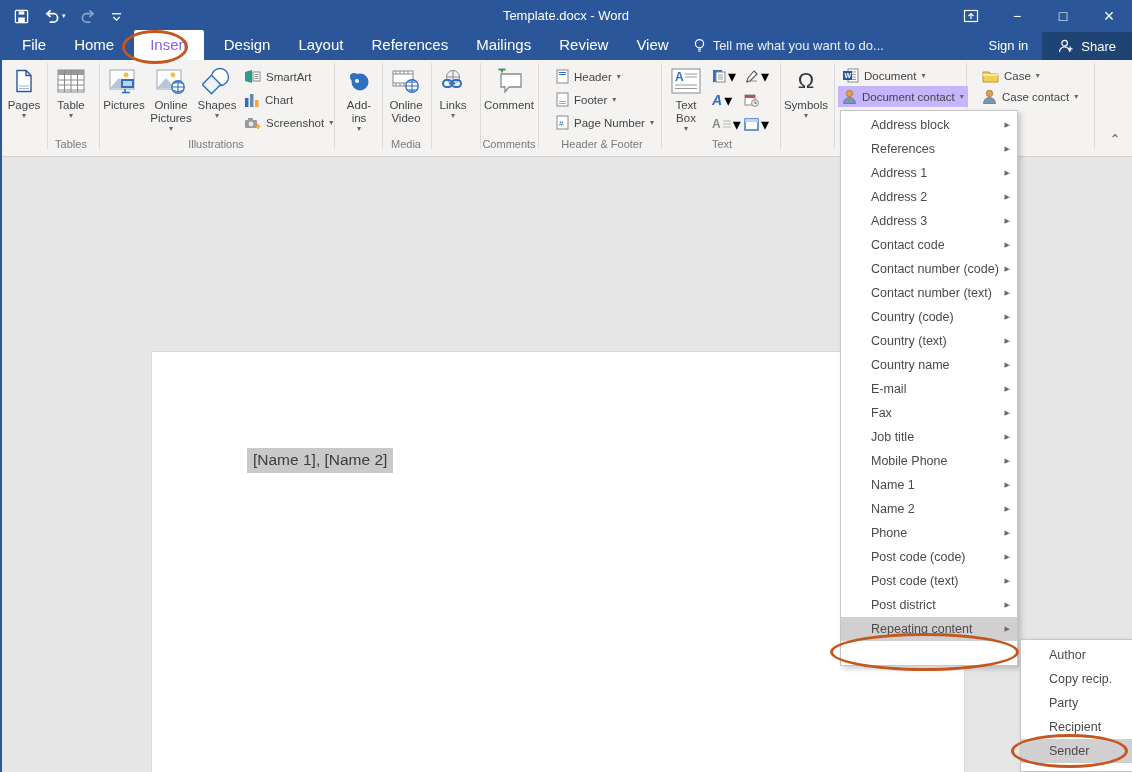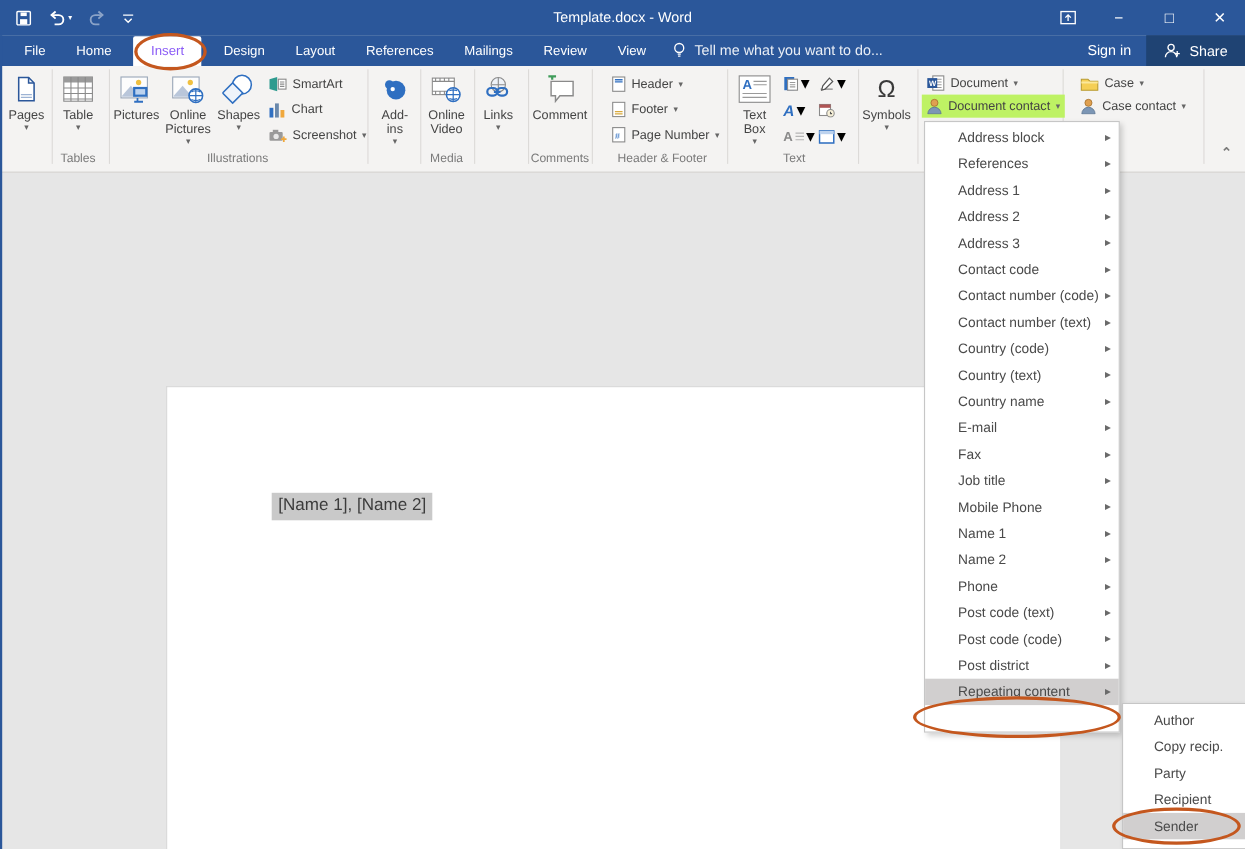--- a/index.html
+++ b/index.html
@@ -11,38 +11,38 @@
   .titlebar { position:absolute; left:0; top:0; width:1132px; height:32px; background:#2b579a; color:#fff; }
   .qat { position:absolute; left:14px; top:0; height:32px; display:flex; align-items:center; gap:14px; }
   .qat .qbtn { display:flex; align-items:center; height:32px; }
   .title { position:absolute; left:0; right:0; top:0; height:32px; text-align:center; line-height:32px; font-size:13px; color:#fff; }
   .winctrls { position:absolute; right:0; top:0; height:32px; display:flex; }
   .winbtn { width:46px; height:32px; display:flex; align-items:center; justify-content:center; color:#fff; font-size:14px; }
   .dim { opacity:.45; }
 
   
   .tabrow { position:absolute; left:0; top:32px; width:1132px; height:28px; background:#2b579a; display:flex; align-items:flex-end; color:#fff; }
-  .tab { font-size:12px; padding:6px 14px 7px; cursor:default; white-space:nowrap; }
+  .tab { font-size:15px; padding:6px 14px 7px; cursor:default; white-space:nowrap; }
   .tab.highlighted { background:#fff; color:#8b5cf6; border-radius:2px 2px 0 0; margin:0 6px; padding:6px 16px 7px; }
   .tellme { display:flex; align-items:center; gap:7px; font-size:13px; color:rgba(255,255,255,.9); padding:6px 10px 7px; }
   .tabspacer { flex:1; }
   .signin { font-size:13px; padding:6px 14px 7px; }
   .share { background:#1f4373; height:28px; display:flex; align-items:center; gap:7px; padding:0 16px; font-size:13px; }
 
   
   .ribbon { position:absolute; left:0; top:60px; width:1132px; height:97px; background:#f4f3f2; border-bottom:1px solid #d2d0ce; }
   .gdiv { position:absolute; top:3px; width:1px; height:86px; background:#dcdad8; }
   .glabel { position:absolute; top:78px; transform:translateX(-50%); font-size:11px; color:#7a7a7a; white-space:nowrap; }
   .bigbtn { position:absolute; top:3px; height:72px; display:flex; flex-direction:column; align-items:center; font-size:11.5px; color:#444; text-align:center; }
   .bigbtn .bicon { height:36px; display:flex; align-items:center; justify-content:center; }
   .bigbtn .blbl { line-height:13px; }
   .arrowline { font-size:8px; color:#666; line-height:8px; }
   .stackbtn { position:absolute; height:21px; display:flex; align-items:center; gap:5px; font-size:11.5px; color:#444; padding:0 4px; white-space:nowrap;text-align:center; }
   .stackbtn .sarrow, .bigbtn .sarrow { font-size:8px; color:#666; }
-  .pressed { background:#bef264; }
+  .pressed { background:#c4b5fd; }
   .minibtn { position:absolute; height:20px; display:flex; align-items:center; gap:2px; }
   .collapse { position:absolute; color:#7a7a7a; font-size:12px; font-weight:bold; }
 
   
   .docarea { position:absolute; left:0; top:157px; width:1132px; height:615px; background:#e6e6e6;margin-top:24px; }
   .leftstrip { position:absolute; left:0; top:32px; width:2px; height:740px; background:#2b579a; z-index:5; }
   .page { position:absolute; left:151px; top:170px; width:814px; height:602px; background:#fff; border:1px solid #d8d8d8; border-bottom:none; }
   .ccontrol { position:absolute; left:95px; top:96px; background:#c9c9c9; color:#3c3c3c; font-size:15.5px; padding:3px 6px 4px; }
 
   
@@ -561,26 +561,26 @@
         <span>Name 2</span>
         <span class="mi-arrow">▶</span>
       </div>
 
       <div class="menu-item">
         <span>Phone</span>
         <span class="mi-arrow">▶</span>
       </div>
 
       <div class="menu-item">
+        <span>Post code (code)</span>
+        <span class="mi-arrow">▶</span>
+      </div>
+
+      <div class="menu-item">
         <span>Post code (text)</span>
-        <span class="mi-arrow">▶</span>
-      </div>
-
-      <div class="menu-item">
-        <span>Post code (code)</span>
         <span class="mi-arrow">▶</span>
       </div>
 
       <div class="menu-item">
         <span>Post district</span>
         <span class="mi-arrow">▶</span>
       </div>
 
       <div class="menu-item highlighted">
         <span>Repeating content</span>

